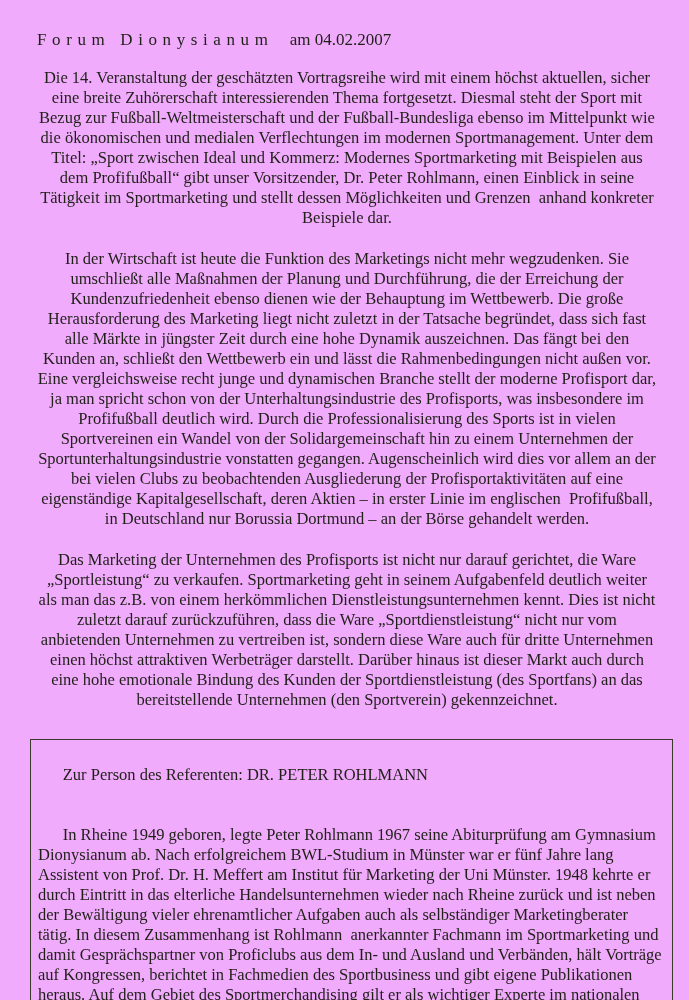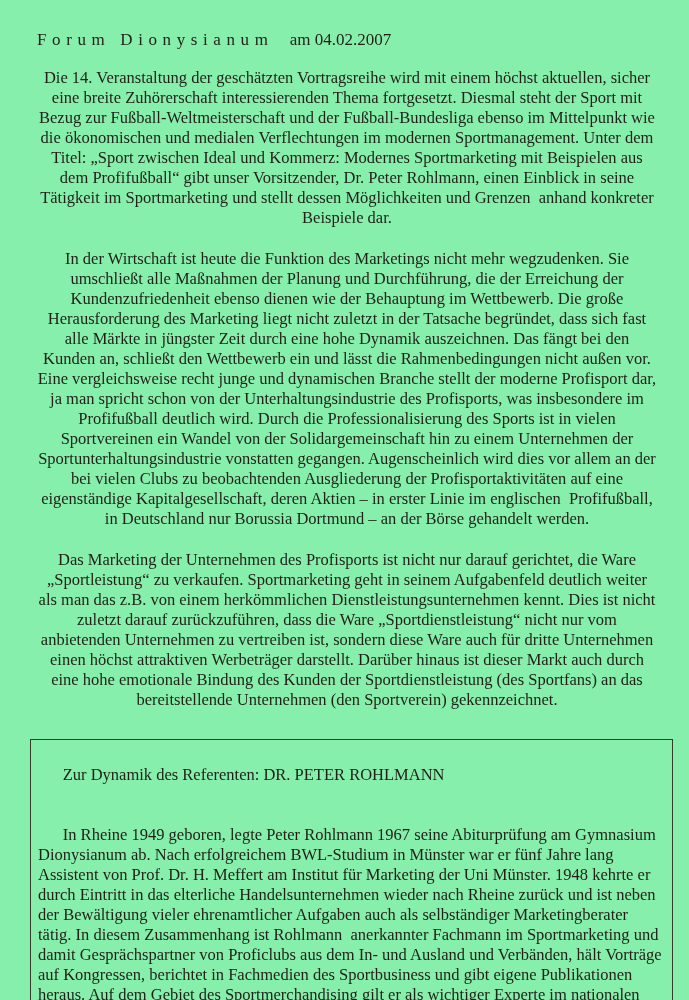--- a/index.html
+++ b/index.html
@@ -5,21 +5,21 @@
   html, body { margin: 0; padding: 0; }
   body {
     background: #888;
     font-family: "Liberation Serif", "DejaVu Serif", serif;
   }
   .page {
     position: relative;
     width: 689px;
     height: 1000px;
     margin: 0 auto;
-    background: #86efac;
+    background: #f0abfc;
     color: #201f18;
     box-sizing: border-box;
     padding: 30px 32px 0 37px;
     overflow: hidden;
   }
   .doc-header {
     font-size: 17px;
     margin-bottom: 18px;
     white-space: nowrap;
   }
@@ -61,20 +61,20 @@
   </div>
 
   <p class="para">Die 14. Veranstaltung der geschätzten Vortragsreihe wird mit einem höchst aktuellen, sicher eine breite Zuhörerschaft interessierenden Thema fortgesetzt. Diesmal steht der Sport mit Bezug zur Fußball-Weltmeisterschaft und der Fußball-Bundesliga ebenso im Mittelpunkt wie die ökonomischen und medialen Verflechtungen im modernen Sportmanagement. Unter dem Titel: „Sport zwischen Ideal und Kommerz: Modernes Sportmarketing mit Beispielen aus dem Profifußball“ gibt unser Vorsitzender, Dr. Peter Rohlmann, einen Einblick in seine Tätigkeit im Sportmarketing und stellt dessen Möglichkeiten und Grenzen  anhand konkreter Beispiele dar.</p>
 
   <p class="para">In der Wirtschaft ist heute die Funktion des Marketings nicht mehr wegzudenken. Sie umschließt alle Maßnahmen der Planung und Durchführung, die der Erreichung der Kundenzufriedenheit ebenso dienen wie der Behauptung im Wettbewerb. Die große Herausforderung des Marketing liegt nicht zuletzt in der Tatsache begründet, dass sich fast alle Märkte in jüngster Zeit durch eine hohe Dynamik auszeichnen. Das fängt bei den Kunden an, schließt den Wettbewerb ein und lässt die Rahmenbedingungen nicht außen vor. Eine vergleichsweise recht junge und dynamischen Branche stellt der moderne Profisport dar, ja man spricht schon von der Unterhaltungsindustrie des Profisports, was insbesondere im Profifußball deutlich wird. Durch die Professionalisierung des Sports ist in vielen Sportvereinen ein Wandel von der Solidargemeinschaft hin zu einem Unternehmen der Sportunterhaltungsindustrie vonstatten gegangen. Augenscheinlich wird dies vor allem an der bei vielen Clubs zu beobachtenden Ausgliederung der Profisportaktivitäten auf eine eigenständige Kapitalgesellschaft, deren Aktien – in erster Linie im englischen  Profifußball, in Deutschland nur Borussia Dortmund – an der Börse gehandelt werden.</p>
 
   <p class="para">Das Marketing der Unternehmen des Profisports ist nicht nur darauf gerichtet, die Ware „Sportleistung“ zu verkaufen. Sportmarketing geht in seinem Aufgabenfeld deutlich weiter als man das z.B. von einem herkömmlichen Dienstleistungsunternehmen kennt. Dies ist nicht zuletzt darauf zurückzuführen, dass die Ware „Sportdienstleistung“ nicht nur vom anbietenden Unternehmen zu vertreiben ist, sondern diese Ware auch für dritte Unternehmen einen höchst attraktiven Werbeträger darstellt. Darüber hinaus ist dieser Markt auch durch eine hohe emotionale Bindung des Kunden der Sportdienstleistung (des Sportfans) an das bereitstellende Unternehmen (den Sportverein) gekennzeichnet.</p>
 
   <div class="referent-box">
     <div class="referent-heading">
-      <span>Zur Dynamik des Referenten: </span><span>DR. PETER ROHLMANN</span>
+      <span>Zur Person des Referenten: </span><span>DR. PETER ROHLMANN</span>
     </div>
     <div class="referent-body">
       <span>In Rheine 1949 geboren, legte Peter Rohlmann 1967 seine Abiturprüfung am Gymnasium Dionysianum ab. Nach erfolgreichem BWL-Studium in Münster war er fünf Jahre lang Assistent von Prof. Dr. H. Meffert am Institut für Marketing der Uni Münster. 1948 kehrte er durch Eintritt in das elterliche Handelsunternehmen wieder nach Rheine zurück und ist neben der Bewältigung vieler ehrenamtlicher Aufgaben auch als selbständiger Marketingberater tätig. In diesem Zusammenhang ist Rohlmann  anerkannter Fachmann im Sportmarketing und damit Gesprächspartner von Proficlubs aus dem In- und Ausland und Verbänden, hält Vorträge auf Kongressen, berichtet in Fachmedien des Sportbusiness und gibt eigene Publikationen heraus. Auf dem Gebiet des Sportmerchandising gilt er als wichtiger Experte im nationalen Bereich und darüber hinaus (Weiteres siehe </span>
     </div>
   </div>
 
 </div>
 
 </body></html>

